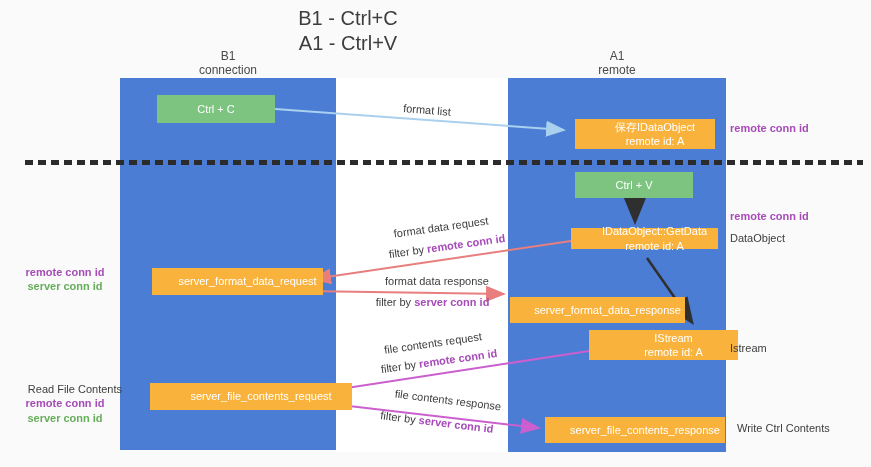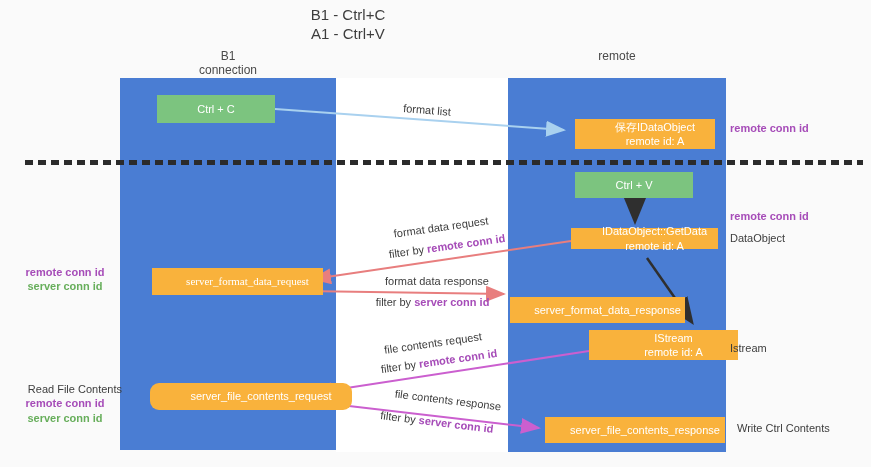--- a/index.html
+++ b/index.html
@@ -5,21 +5,21 @@
   :root{
     --bg:#fafafa; --band:#ffffff; --blue:#4a7dd3; --green:#7cc47f; --orange:#f9b23c;
     --purple:#a64cb8; --greentext:#67ae5b; --red:#e87e7e; --magenta:#cb5fcf;
     --lightblue:#a9d1ef; --dark:#3d3d3d; --black:#2f2f2f;
   }
   html,body{margin:0;padding:0;}
   body{font-family:"Liberation Sans",sans-serif;background:var(--bg);}
   #stage{position:relative;width:871px;height:467px;background:var(--bg);overflow:hidden;}
 
   .title{position:absolute;left:0;top:6px;width:696px;text-align:center;
-         font-size:15px;color:var(--dark);line-height:1.25;}
+         font-size:20px;color:var(--dark);line-height:1.25;}
   .colheader{position:absolute;text-align:center;font-size:12px;color:#4a4a4a;line-height:1.15;top:50px;}
   #hdr-left{left:120px;width:216px;}
   #hdr-right{left:508px;width:218px;}
 
   .band{position:absolute;left:336px;top:78px;width:172px;height:374px;background:var(--band);}
   .col{position:absolute;top:78px;background:var(--blue);}
   #col-left{left:120px;width:216px;height:372px;}
   #col-right{left:508px;width:218px;height:374px;}
 
   .dashline{position:absolute;left:25px;top:160px;width:838px;height:5px;
@@ -28,24 +28,24 @@
   svg.arrows{position:absolute;left:0;top:0;}
 
   .box{position:absolute;display:flex;flex-direction:column;align-items:center;justify-content:center;
        color:#ffffff;font-size:11px;line-height:1.3;text-align:center;}
   .gbox{background:var(--green);}
   .obox{background:var(--orange);padding-left:20px;}
   #b-ctrlc{left:157px;top:95px;width:118px;height:28px;}
   #b-save{left:575px;top:119px;width:120px;height:30px;}
   #b-ctrlv{left:575px;top:172px;width:118px;height:26px;}
   #b-getdata{left:571px;top:228px;width:127px;height:21px;}
-  #b-fmtreq{left:152px;top:268px;width:151px;height:27px;font-family:Liberation Serif, serif;}
+  #b-fmtreq{left:152px;top:268px;width:151px;height:27px;}
   #b-fmtres{left:510px;top:281px;width:155px;height:26px;margin-top:16px;}
   #b-istream{left:589px;top:330px;width:129px;height:30px;}
-  #b-filereq{left:150px;top:383px;width:182px;height:27px;border-radius:9px;}
+  #b-filereq{left:150px;top:383px;width:182px;height:27px;}
   #b-fileres{left:545px;top:417px;width:160px;height:26px;}
 
   .elabel{position:absolute;font-size:11px;color:var(--dark);text-align:center;white-space:nowrap;}
   .rotn8{transform:rotate(-8deg);}
   .rotp7{transform:rotate(7deg);}
   .rotp4{transform:rotate(4.5deg);}
   .pu{color:var(--purple);font-weight:bold;}
   .gr{color:var(--greentext);font-weight:bold;}
 
   #l-formatlist{left:387px;top:104px;width:80px;}
@@ -80,20 +80,21 @@
   <div class="title">
     <div>B1 - Ctrl+C</div>
     <div>A1 - Ctrl+V</div>
   </div>
 
   <div class="colheader" id="hdr-left">
     <div>B1</div>
     <div>connection</div>
   </div>
   <div class="colheader" id="hdr-right">
+    <div>A1</div>
     <div>remote</div>
   </div>
 
   <div class="band"></div>
   <div class="col" id="col-left"></div>
   <div class="col" id="col-right"></div>
 
   <div class="dashline"></div>
 
   <svg class="arrows" width="871" height="467" viewBox="0 0 871 467">

